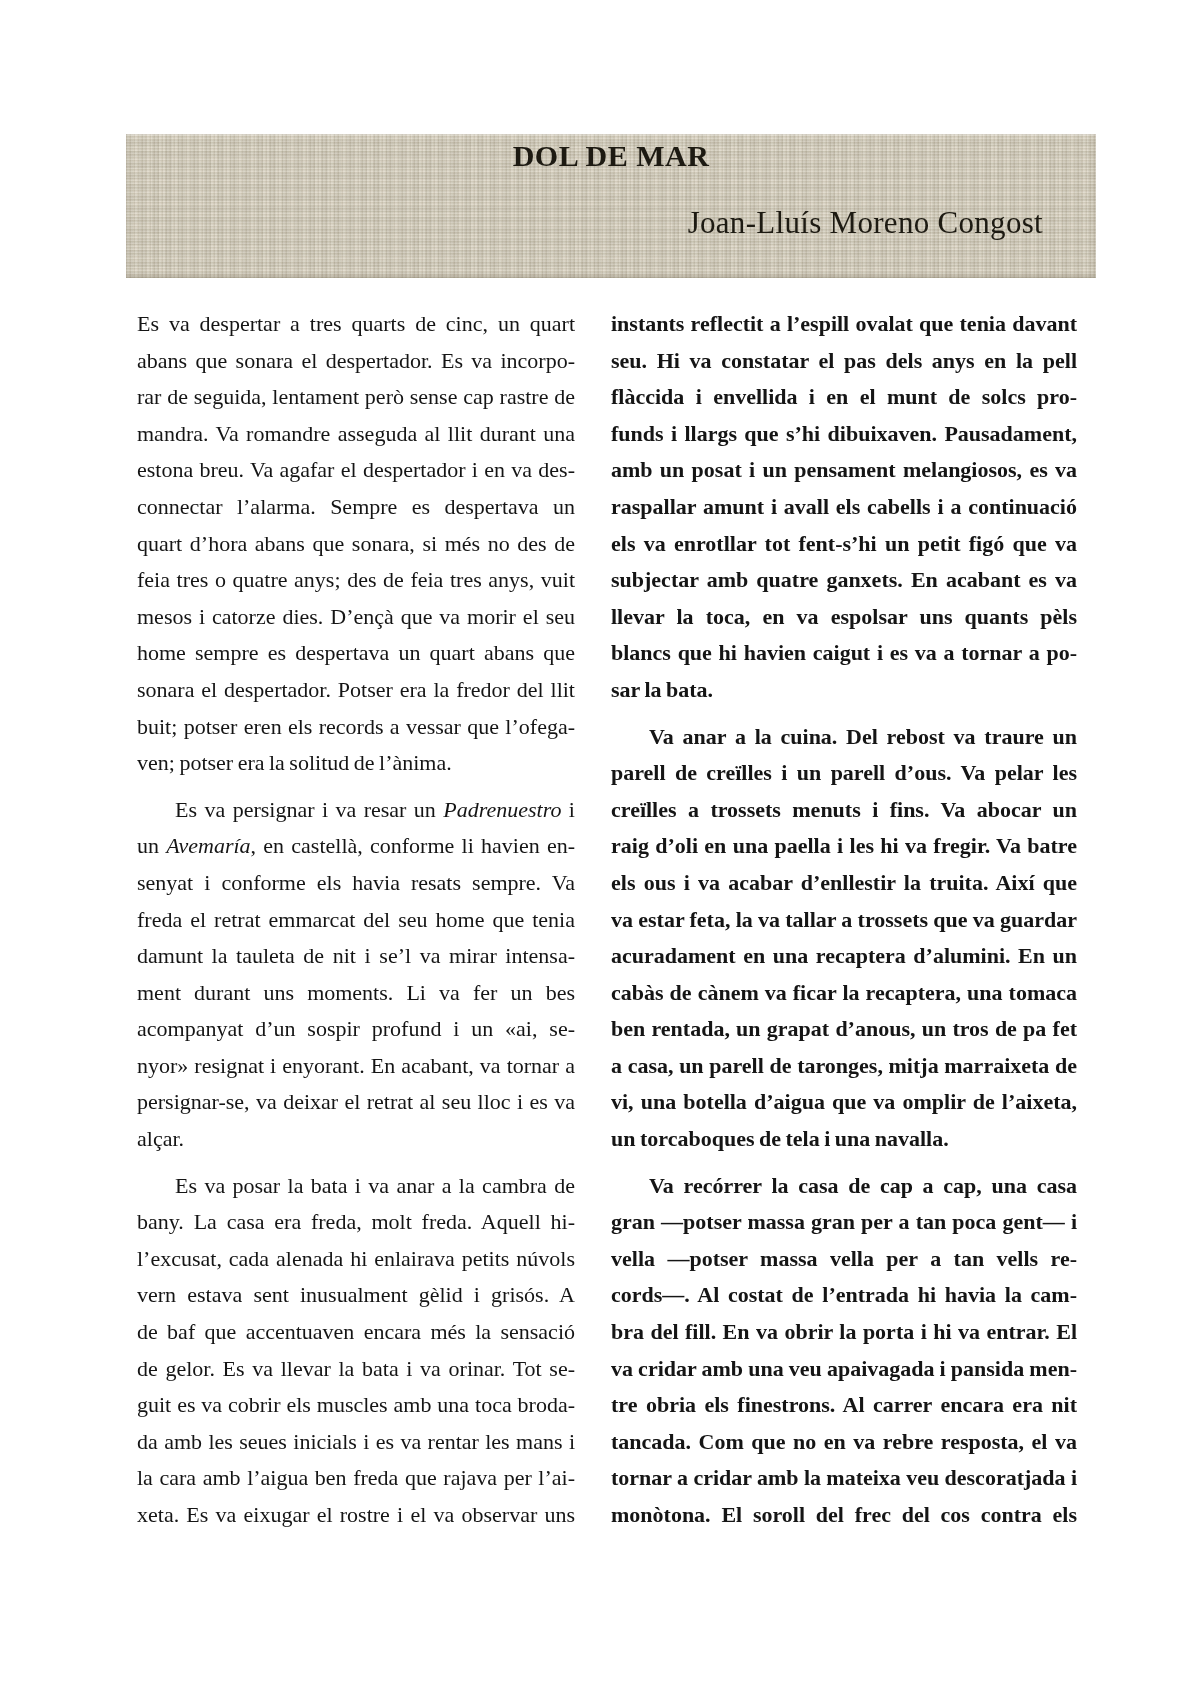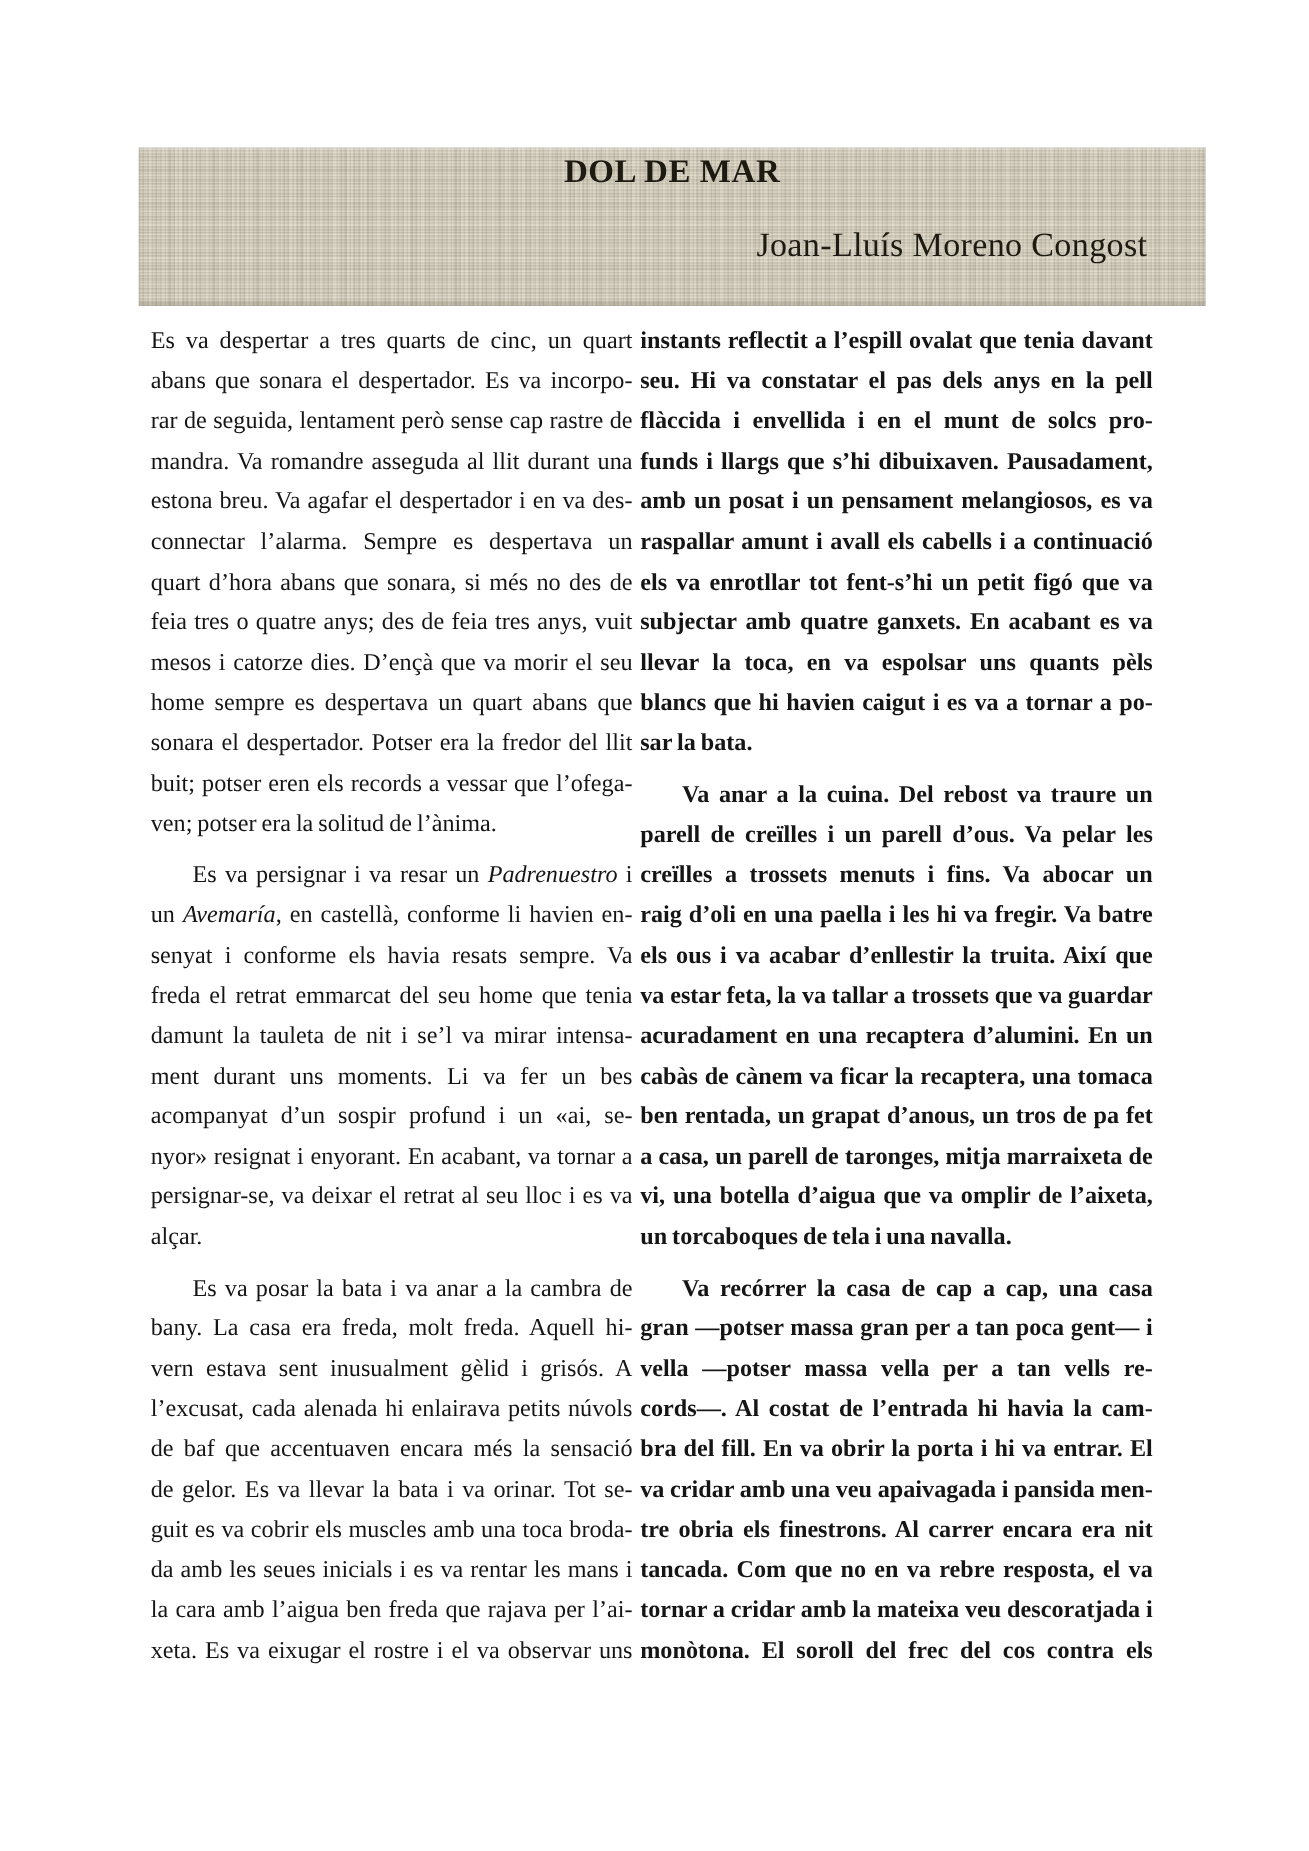--- a/index.html
+++ b/index.html
@@ -39,23 +39,23 @@
   .banner-author{
     position:absolute;right:53px;top:52px;
     font-weight:normal;
     font-size:31px;
     letter-spacing:0.3px;
     color:var(--banner-ink);
     margin-top:19px;
   }
   .body-text{
     position:absolute;
-    left:137px;top:291px;width:928px;
+    left:137px;top:306px;width:928px;
     display:flex;
-    gap:7px;
+    gap:36px;
   }
   .col{flex:none;}
   .col-left{width:438px;}
   .col-right{width:466px;font-weight:bold;}
   .para{margin:0;}
   .para + .para{margin-top:10px;}
   .ln{
     height:36.6px;
     line-height:36.6px;
     font-size:22px;
@@ -105,22 +105,22 @@
         <div class="ln">damunt la tauleta de nit i se’l va mirar intensa-</div>
         <div class="ln">ment durant uns moments. Li va fer un bes</div>
         <div class="ln">acompanyat d’un sospir profund i un «ai, se-</div>
         <div class="ln">nyor» resignat i enyorant. En acabant, va tornar a</div>
         <div class="ln">persignar-se, va deixar el retrat al seu lloc i es va</div>
         <div class="ln end">alçar.</div>
       </div>
       <div class="para">
         <div class="ln ind">Es va posar la bata i va anar a la cambra de</div>
         <div class="ln">bany. La casa era freda, molt freda. Aquell hi-</div>
+        <div class="ln">l’excusat, cada alenada hi enlairava petits núvols</div>
         <div class="ln">vern estava sent inusualment gèlid i grisós. A</div>
-        <div class="ln">l’excusat, cada alenada hi enlairava petits núvols</div>
         <div class="ln">de baf que accentuaven encara més la sensació</div>
         <div class="ln">de gelor. Es va llevar la bata i va orinar. Tot se-</div>
         <div class="ln">guit es va cobrir els muscles amb una toca broda-</div>
         <div class="ln">da amb les seues inicials i es va rentar les mans i</div>
         <div class="ln">la cara amb l’aigua ben freda que rajava per l’ai-</div>
         <div class="ln">xeta. Es va eixugar el rostre i el va observar uns</div>
       </div>
     </div>
   <div class="col col-right">
       <div class="para">

